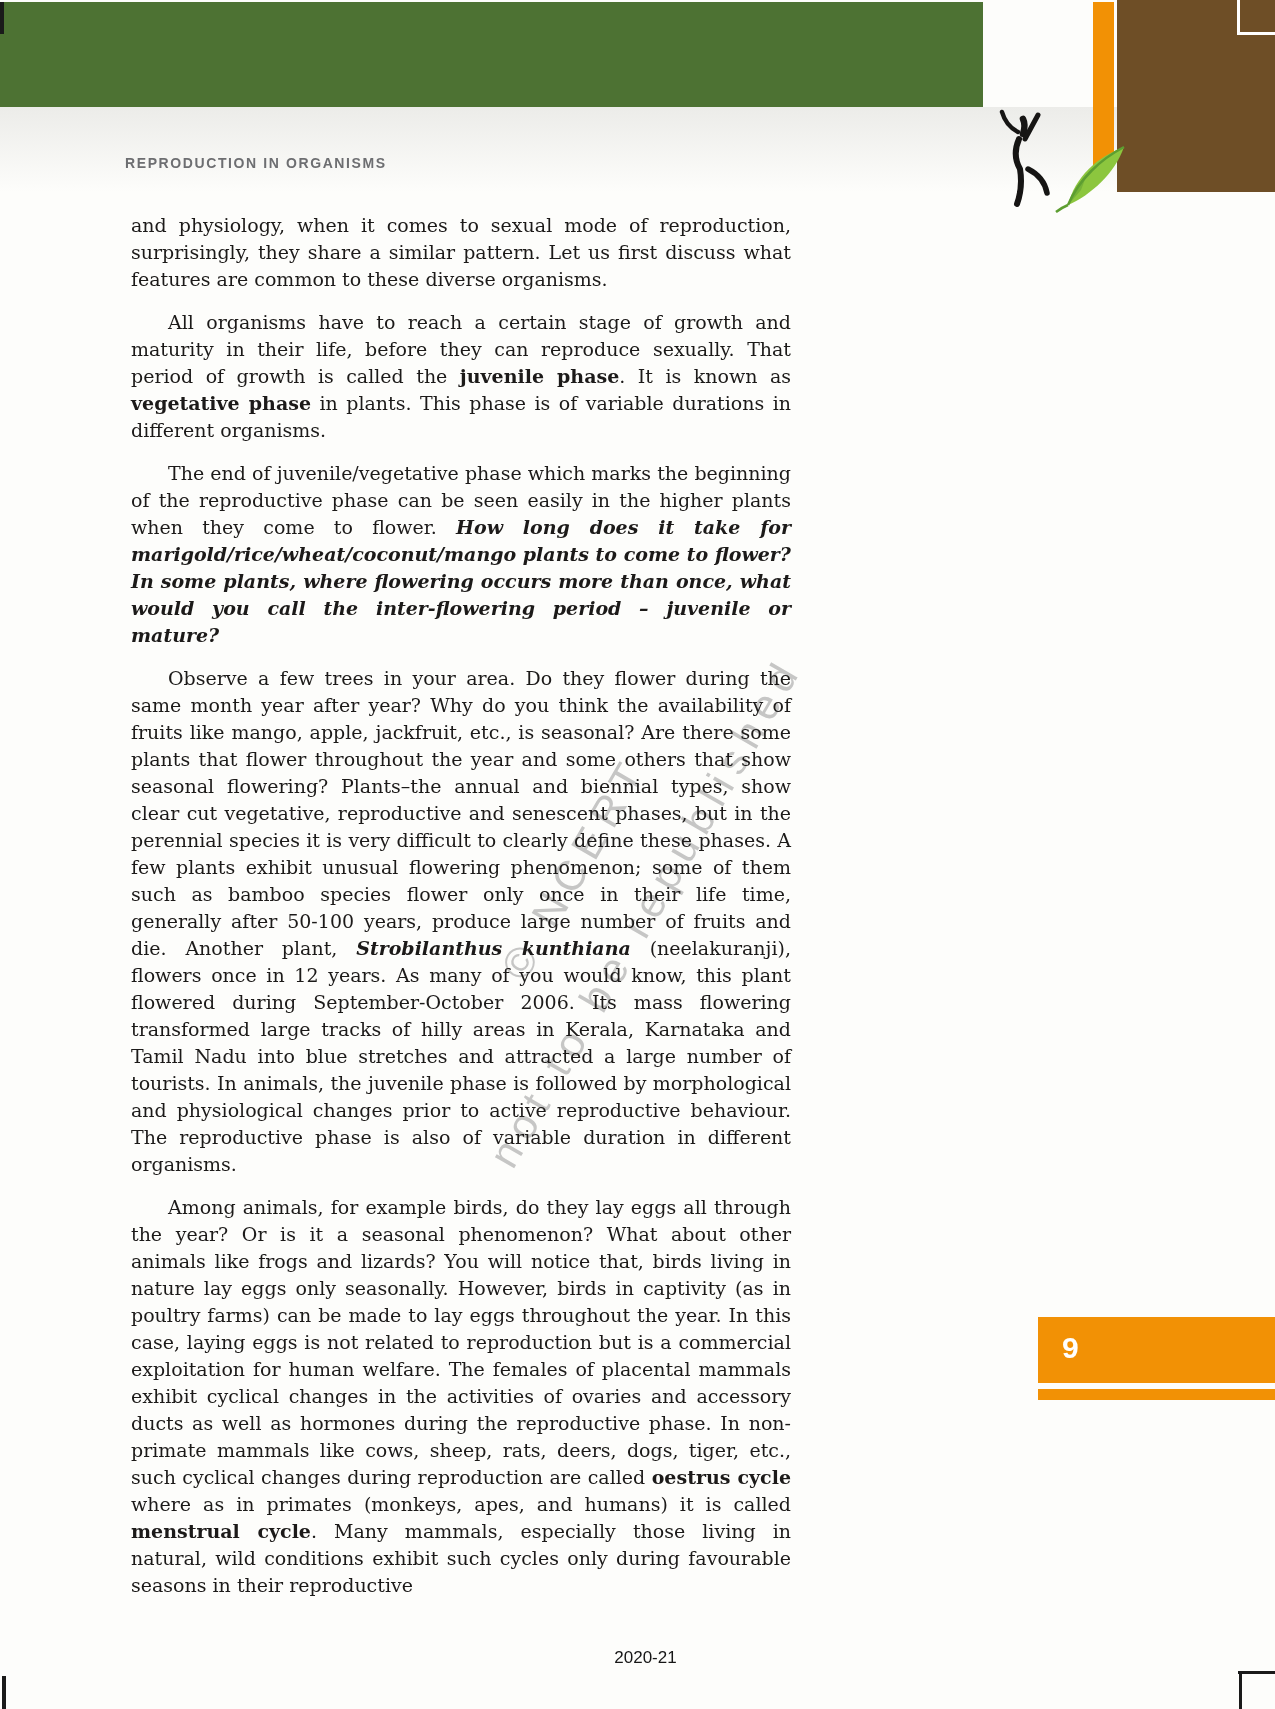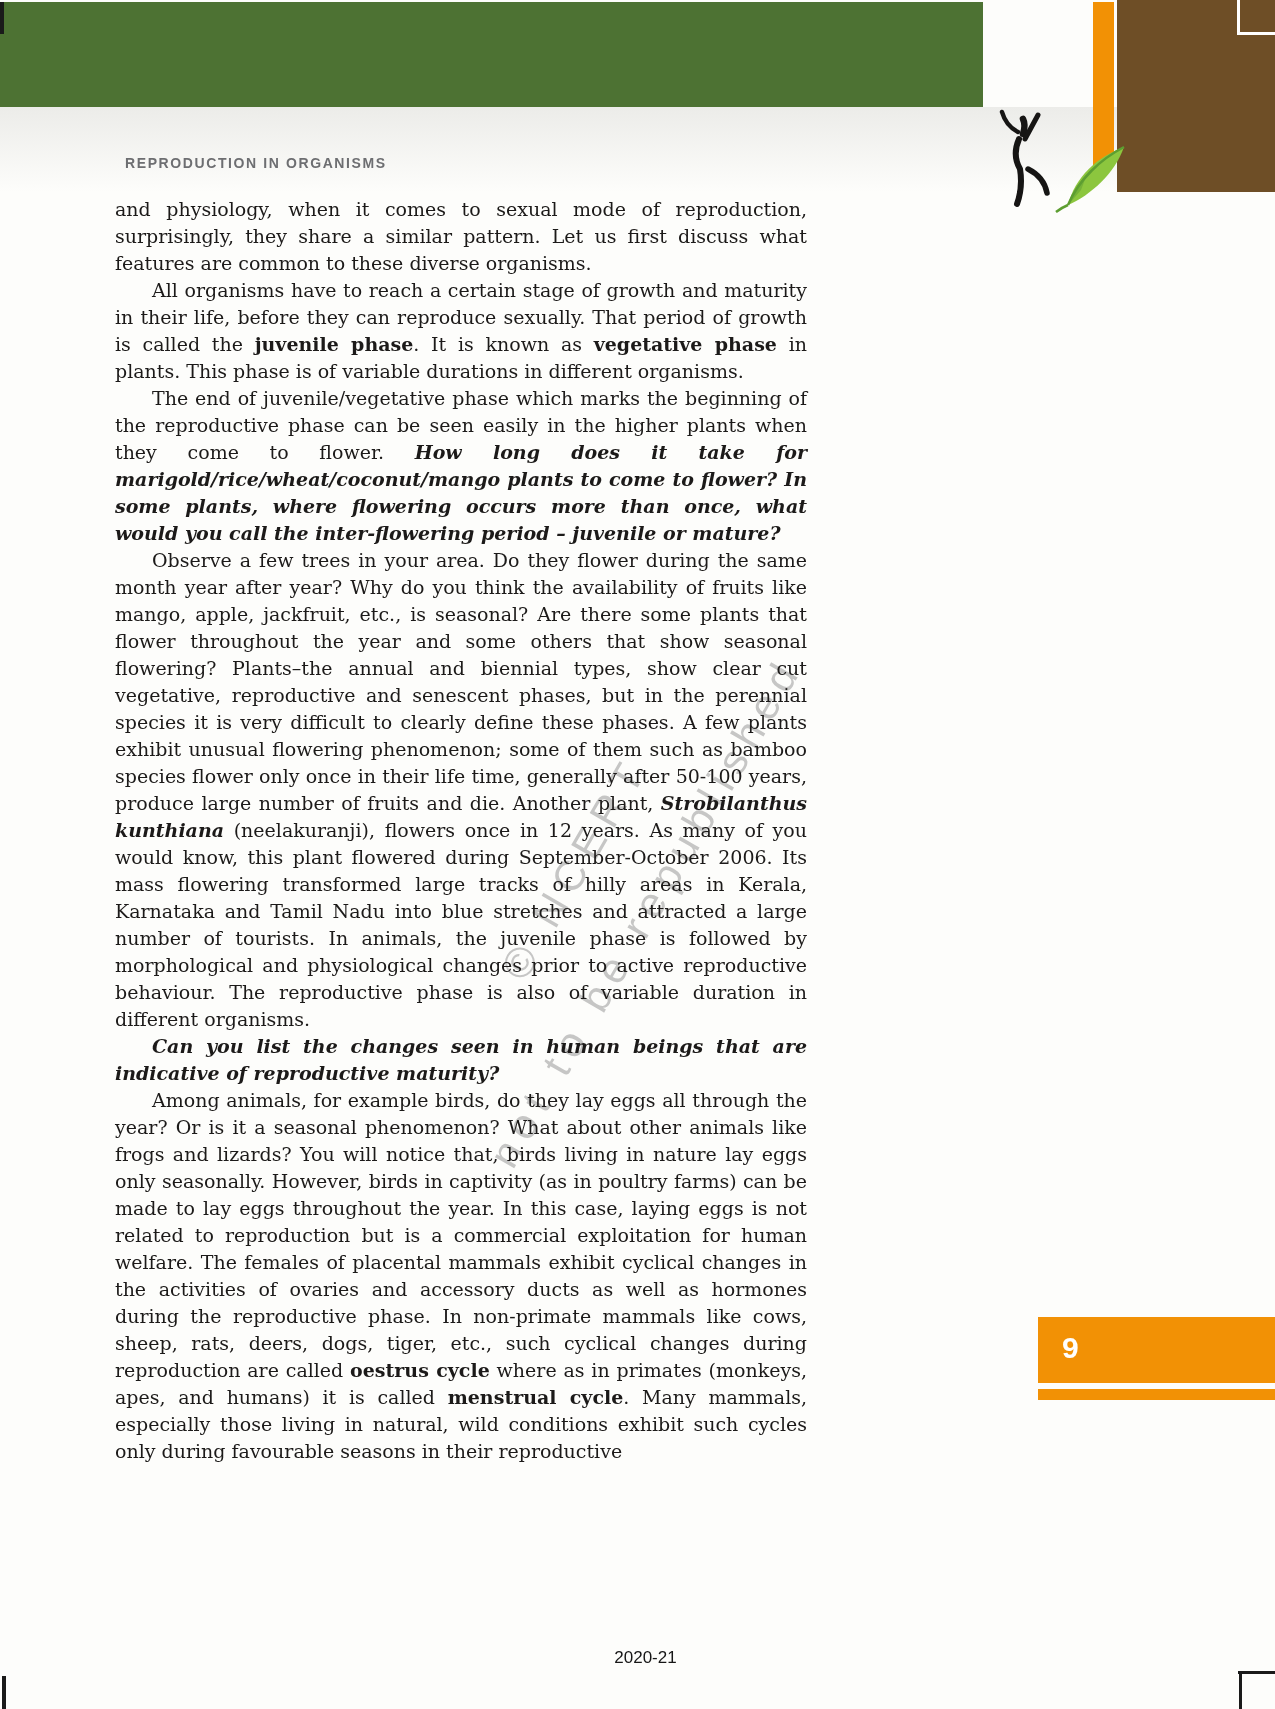--- a/index.html
+++ b/index.html
@@ -37,21 +37,21 @@
     transform:translate(-50%,-50%) rotate(-60deg);
     font-size:42px;letter-spacing:9px;pointer-events:none;}
   .wm1{left:575px;top:868px;}
   .wm2{left:646px;top:912px;}
 
   
   .text-column{left:115px;top:196px;width:692px;z-index:2;
     font-family:"DejaVu Serif","Liberation Serif",serif;
     font-size:19px;line-height:27px;color:var(--text);
     text-align:justify;}
-  .text-column p{margin:0;}
+  .text-column p{margin:16px;}
   .text-column p.indent{text-indent:37px;}
   .run-bold{font-weight:bold;}
   .run-italic{font-style:italic;font-weight:bold;}
 
   
   .page-num-block{left:1038px;top:1317px;width:237px;height:66px;background:var(--orange);}
   .page-num{left:1062px;top:1331px;font-size:30px;font-weight:600;color:#fff;}
   .page-num-bar{left:1038px;top:1389px;width:237px;height:11px;background:var(--orange);}
 
   .footer{left:0;top:1648px;width:1275px;text-align:center;
@@ -90,21 +90,20 @@
 <div class="abs chapter-header">REPRODUCTION IN ORGANISMS</div>
 
 <div class="abs wm wm1">© NCERT</div>
 <div class="abs wm wm2">not to be republished</div>
 
 <div class="abs text-column" id="text-column">
     <p class=""><span class="">and physiology, when it comes to sexual mode of reproduction, surprisingly, they share a similar pattern. Let us first discuss what features are common to these diverse organisms.</span></p>
     <p class="indent"><span class="">All organisms have to reach a certain stage of growth and maturity in their life, before they can reproduce sexually. That period of growth is called the </span><span class="run-bold">juvenile phase</span><span class="">. It is known as </span><span class="run-bold">vegetative phase</span><span class=""> in plants. This phase is of variable durations in different organisms.</span></p>
     <p class="indent"><span class="">The end of juvenile/vegetative phase which marks the beginning of the reproductive phase can be seen easily in the higher plants when they come to flower. </span><span class="run-italic">How long does it take for marigold/rice/wheat/coconut/mango plants to come to flower?  In some plants, where flowering occurs more than once, what would you call the inter-flowering period – juvenile or mature?</span></p>
     <p class="indent"><span class="">Observe a few trees in your area. Do they flower during the same month year after year? Why do you think the availability of fruits like mango, apple, jackfruit, etc., is seasonal? Are there some plants that flower throughout the year and some others that show seasonal flowering? Plants–the annual and biennial types, show clear cut vegetative, reproductive and senescent phases, but in the perennial species it is very difficult to clearly define these phases. A few plants exhibit unusual flowering phenomenon; some of them such as bamboo species flower only once in their life time, generally after 50-100 years, produce large number of fruits  and die. Another plant, </span><span class="run-italic">Strobilanthus kunthiana</span><span class=""> (neelakuranji), flowers once in 12 years. As many of you would know, this plant flowered during September-October 2006. Its mass flowering transformed large tracks of hilly areas in Kerala, Karnataka and Tamil Nadu into blue stretches and attracted a large number of tourists. In animals, the juvenile phase is followed by morphological and physiological changes prior to active reproductive behaviour. The reproductive phase is also of variable duration in different organisms.</span></p>
-    <p class="indent"><span class="run-italic">Can you list the changes seen in human beings that are indicative of reproductive maturity?</span></p>
     <p class="indent"><span class="">Among animals, for example birds, do they lay eggs all through the year? Or is it a seasonal phenomenon? What about other animals like frogs and lizards? You will notice that, birds living in nature lay eggs only seasonally. However, birds in captivity (as in poultry farms) can be made to lay eggs throughout the year. In this case, laying eggs is not related to reproduction but is a commercial exploitation for human welfare.  The females of placental mammals exhibit cyclical changes in the activities of ovaries and accessory ducts as well as hormones during the reproductive phase. In non-primate mammals like cows, sheep, rats, deers, dogs, tiger, etc., such cyclical changes during reproduction are called </span><span class="run-bold">oestrus cycle</span><span class=""> where as in primates (monkeys, apes, and humans) it is called </span><span class="run-bold">menstrual cycle</span><span class="">. Many mammals, especially those living in natural, wild conditions exhibit such cycles only during favourable seasons in their reproductive</span></p>
   </div>
 
 <div class="abs page-num-block"></div>
 <div class="abs page-num">9</div>
 <div class="abs page-num-bar"></div>
 
 <div class="abs footer">2020-21</div>
 
 </body></html>

